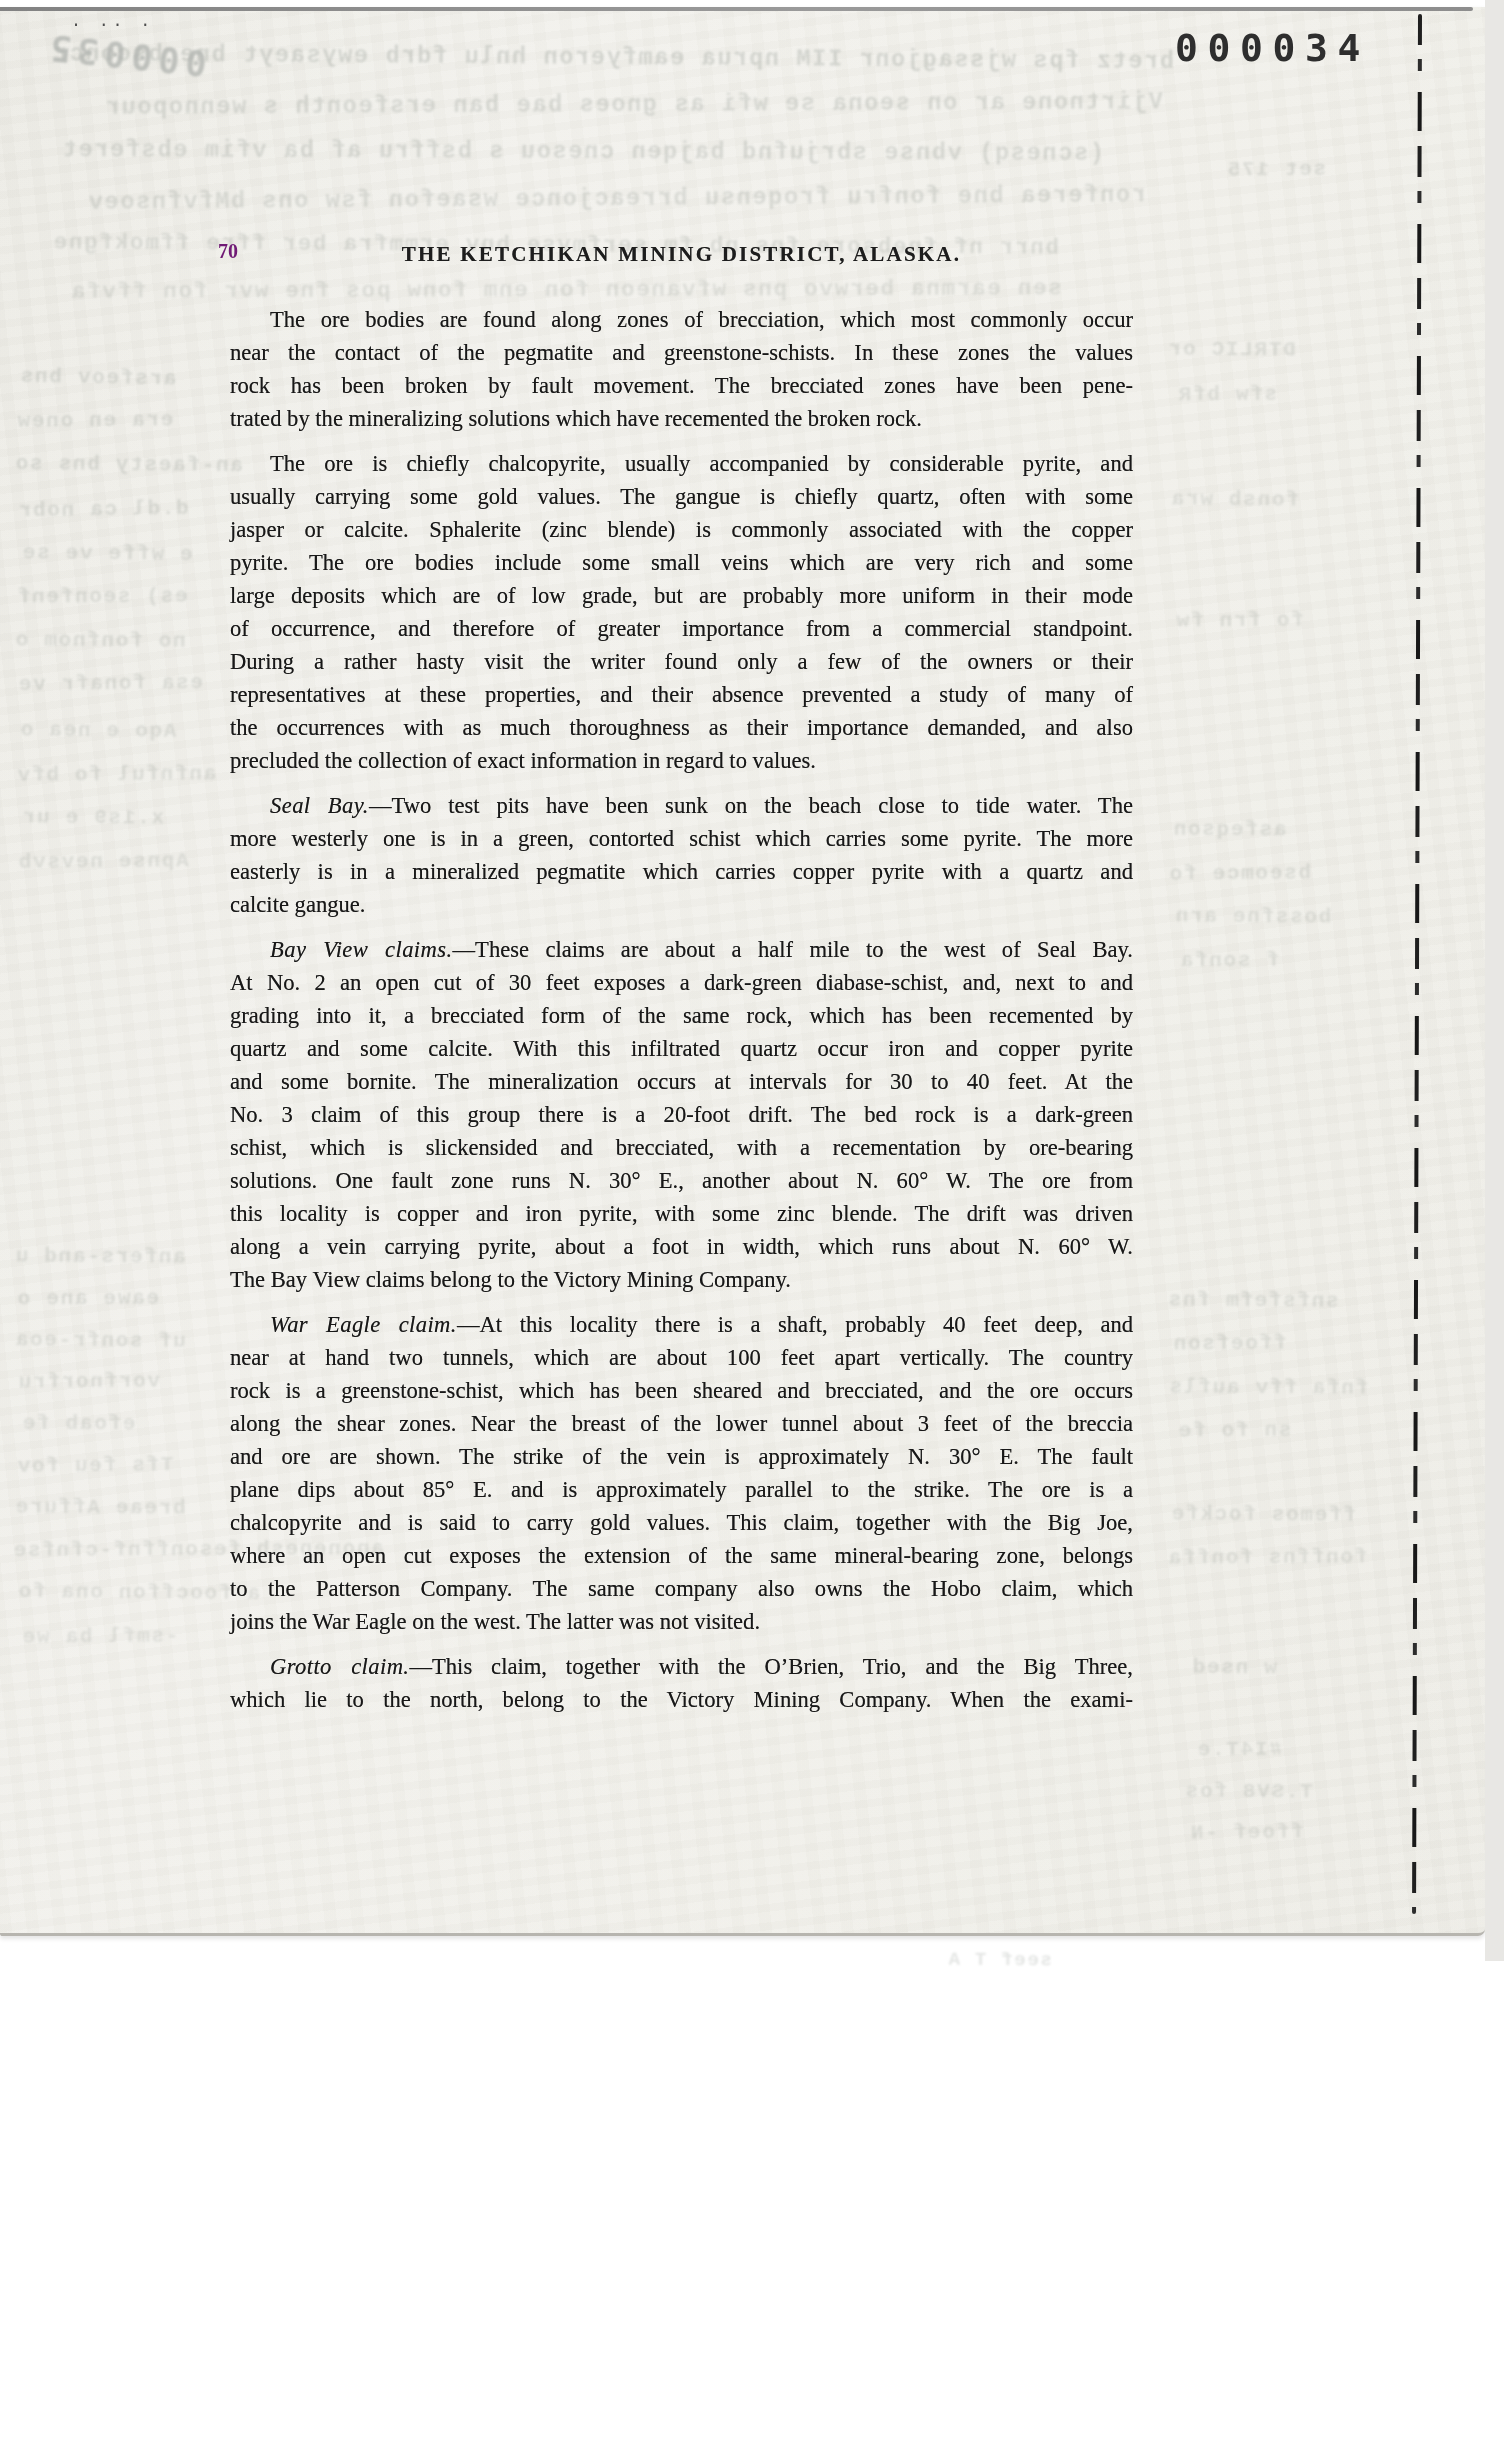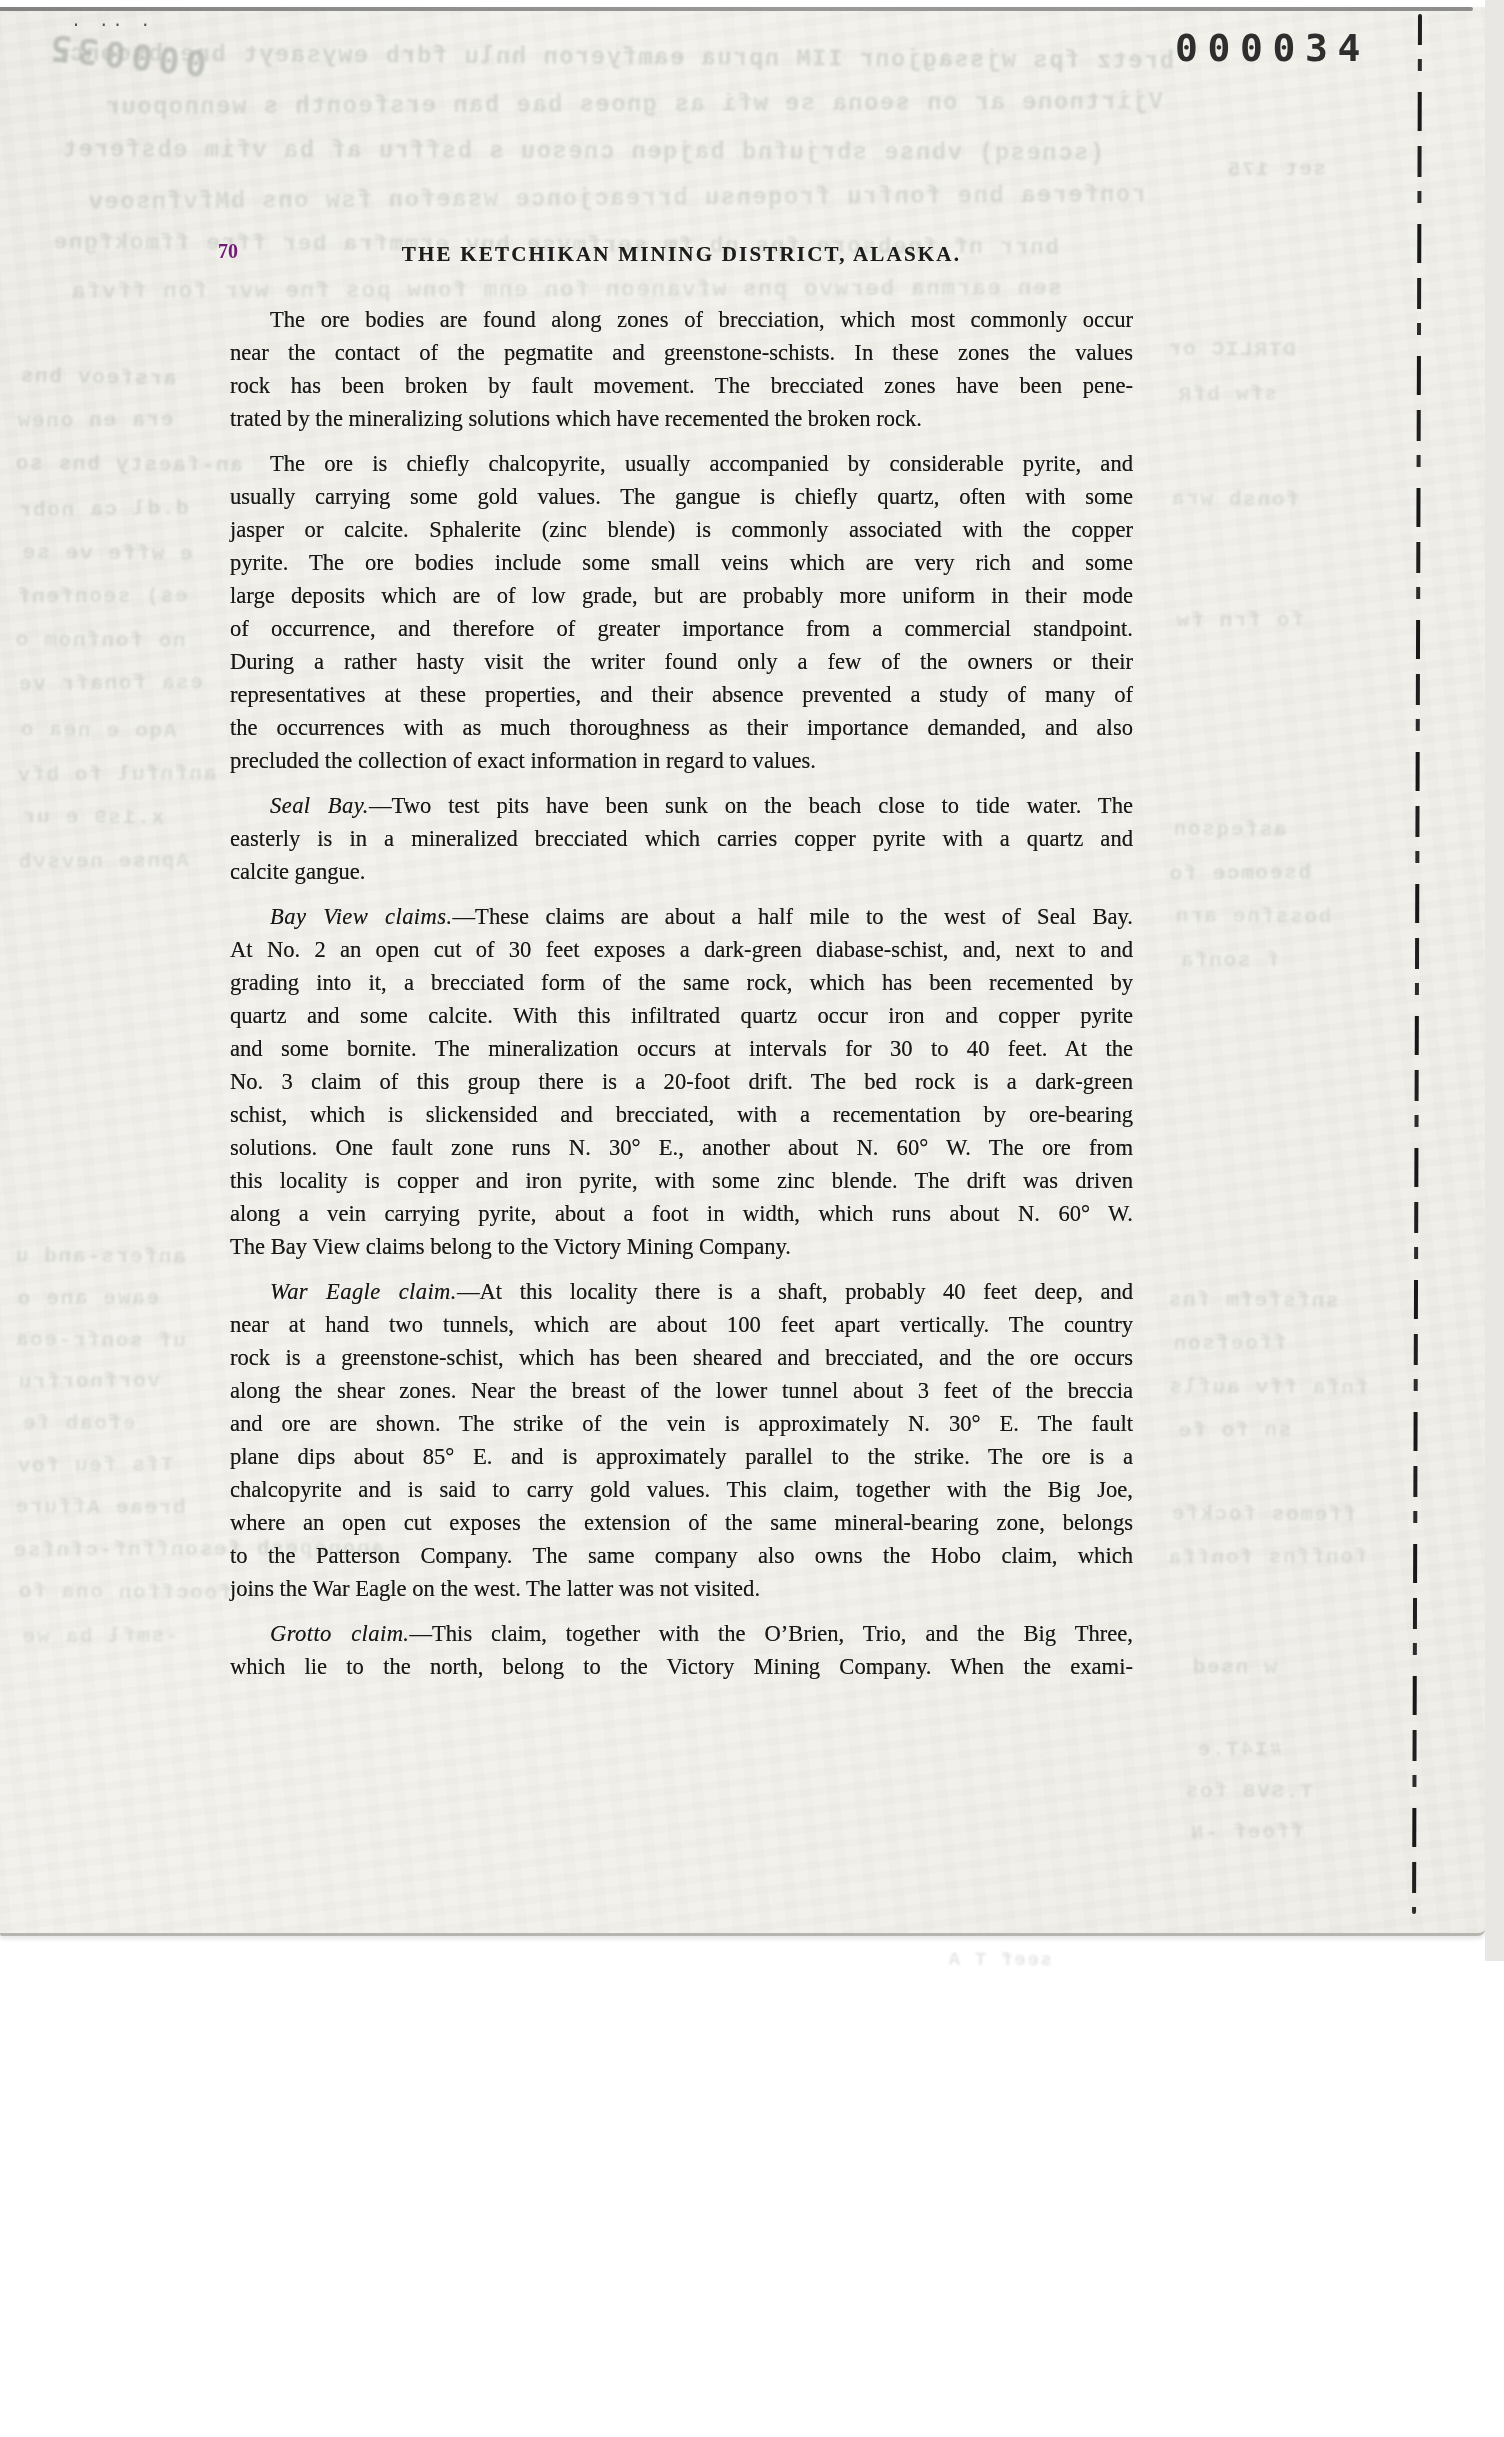--- a/index.html
+++ b/index.html
@@ -177,21 +177,22 @@
       <div class="line">pyrite.  The ore bodies include some small veins which are very rich and some</div>
       <div class="line">large deposits which are of low grade, but are probably more uniform in their mode</div>
       <div class="line">of occurrence, and therefore of greater importance from a commercial standpoint.</div>
       <div class="line">During a rather hasty visit the writer found only a few of the owners or their</div>
       <div class="line">representatives at these properties, and their absence prevented a study of many of</div>
       <div class="line">the occurrences with as much thoroughness as their importance demanded, and also</div>
       <div class="line lastline">precluded the collection of exact information in regard to values.</div>
     </div>
     <div class="para">
       <div class="line first"><i>Seal Bay.</i>—Two test pits have been sunk on the beach close to tide water.  The</div>
-      <div class="line">easterly is in a mineralized brecciated which carries copper pyrite with a quartz and</div>
+      <div class="line">more westerly one is in a green, contorted schist which carries some pyrite.  The more</div>
+      <div class="line">easterly is in a mineralized pegmatite which carries copper pyrite with a quartz and</div>
       <div class="line lastline">calcite gangue.</div>
     </div>
     <div class="para">
       <div class="line first"><i>Bay View claims.</i>—These claims are about a half mile to the west of Seal Bay.</div>
       <div class="line">At No. 2 an open cut of 30 feet exposes a dark-green diabase-schist, and, next to and</div>
       <div class="line">grading into it, a brecciated form of the same rock, which has been recemented by</div>
       <div class="line">quartz and some calcite.  With this infiltrated quartz occur iron and copper pyrite</div>
       <div class="line">and some bornite.  The mineralization occurs at intervals for 30 to 40 feet.  At the</div>
       <div class="line">No. 3 claim of this group there is a 20-foot drift.  The bed rock is a dark-green</div>
       <div class="line">schist, which is slickensided and brecciated, with a recementation by ore-bearing</div>

